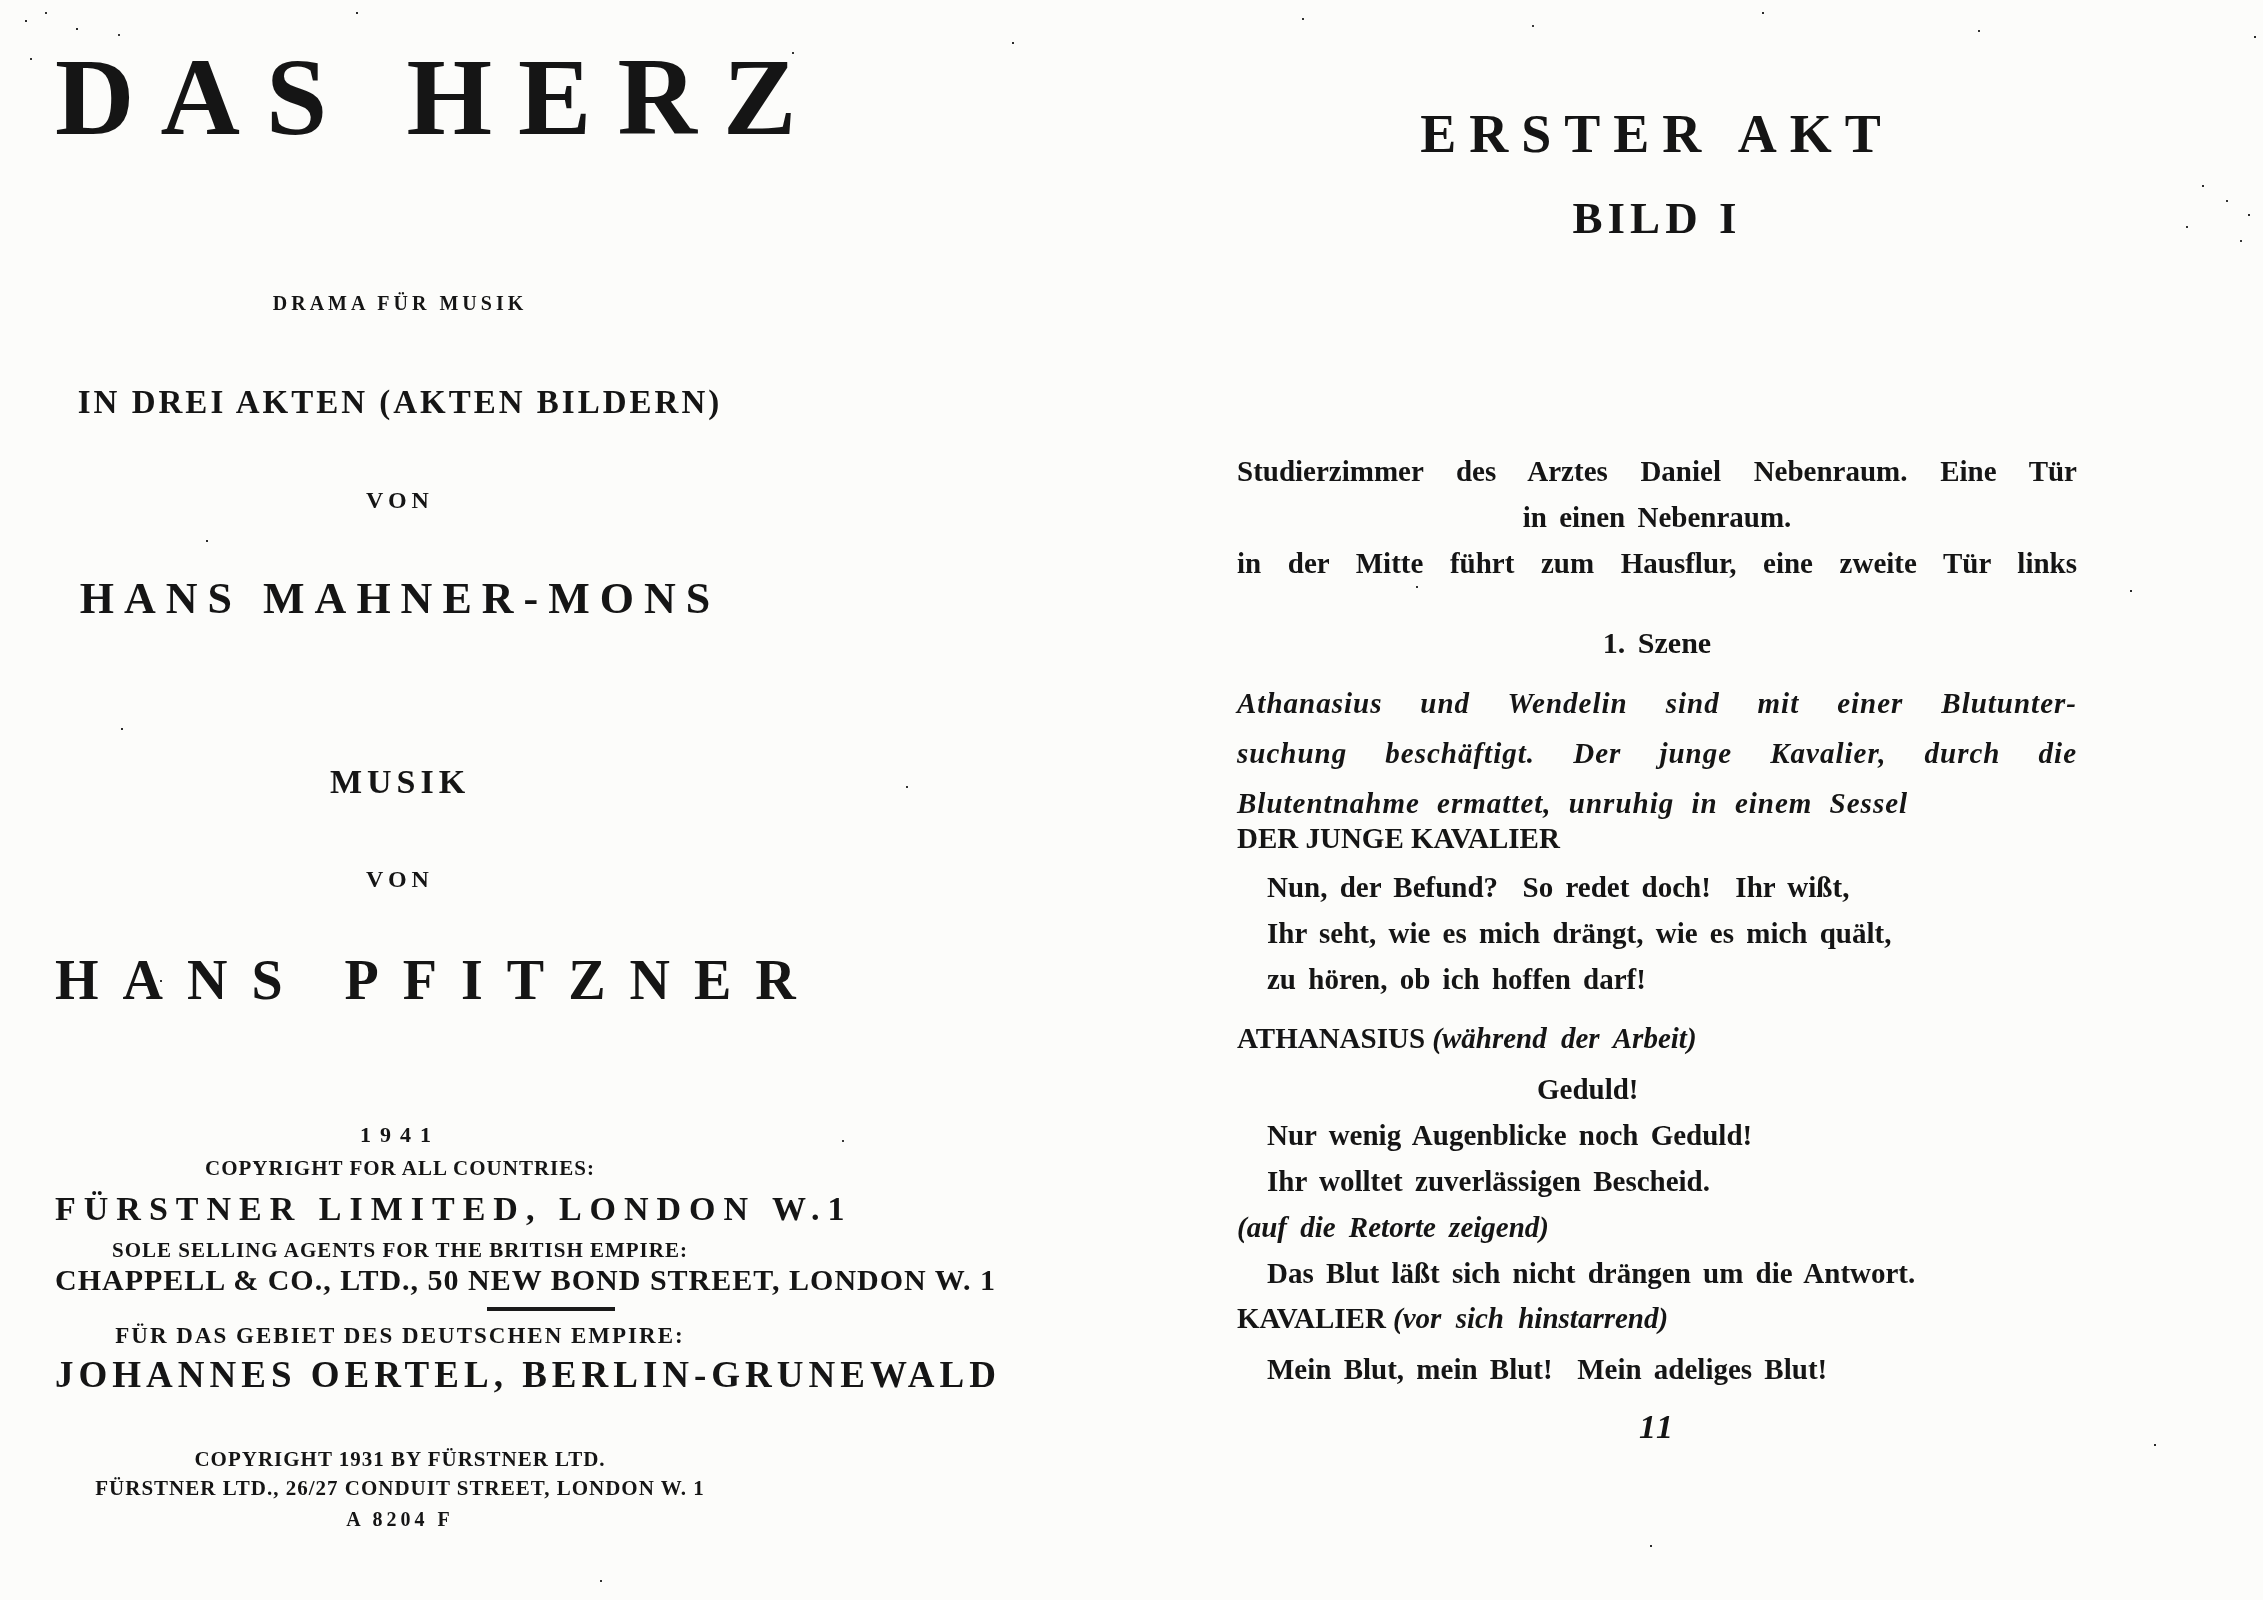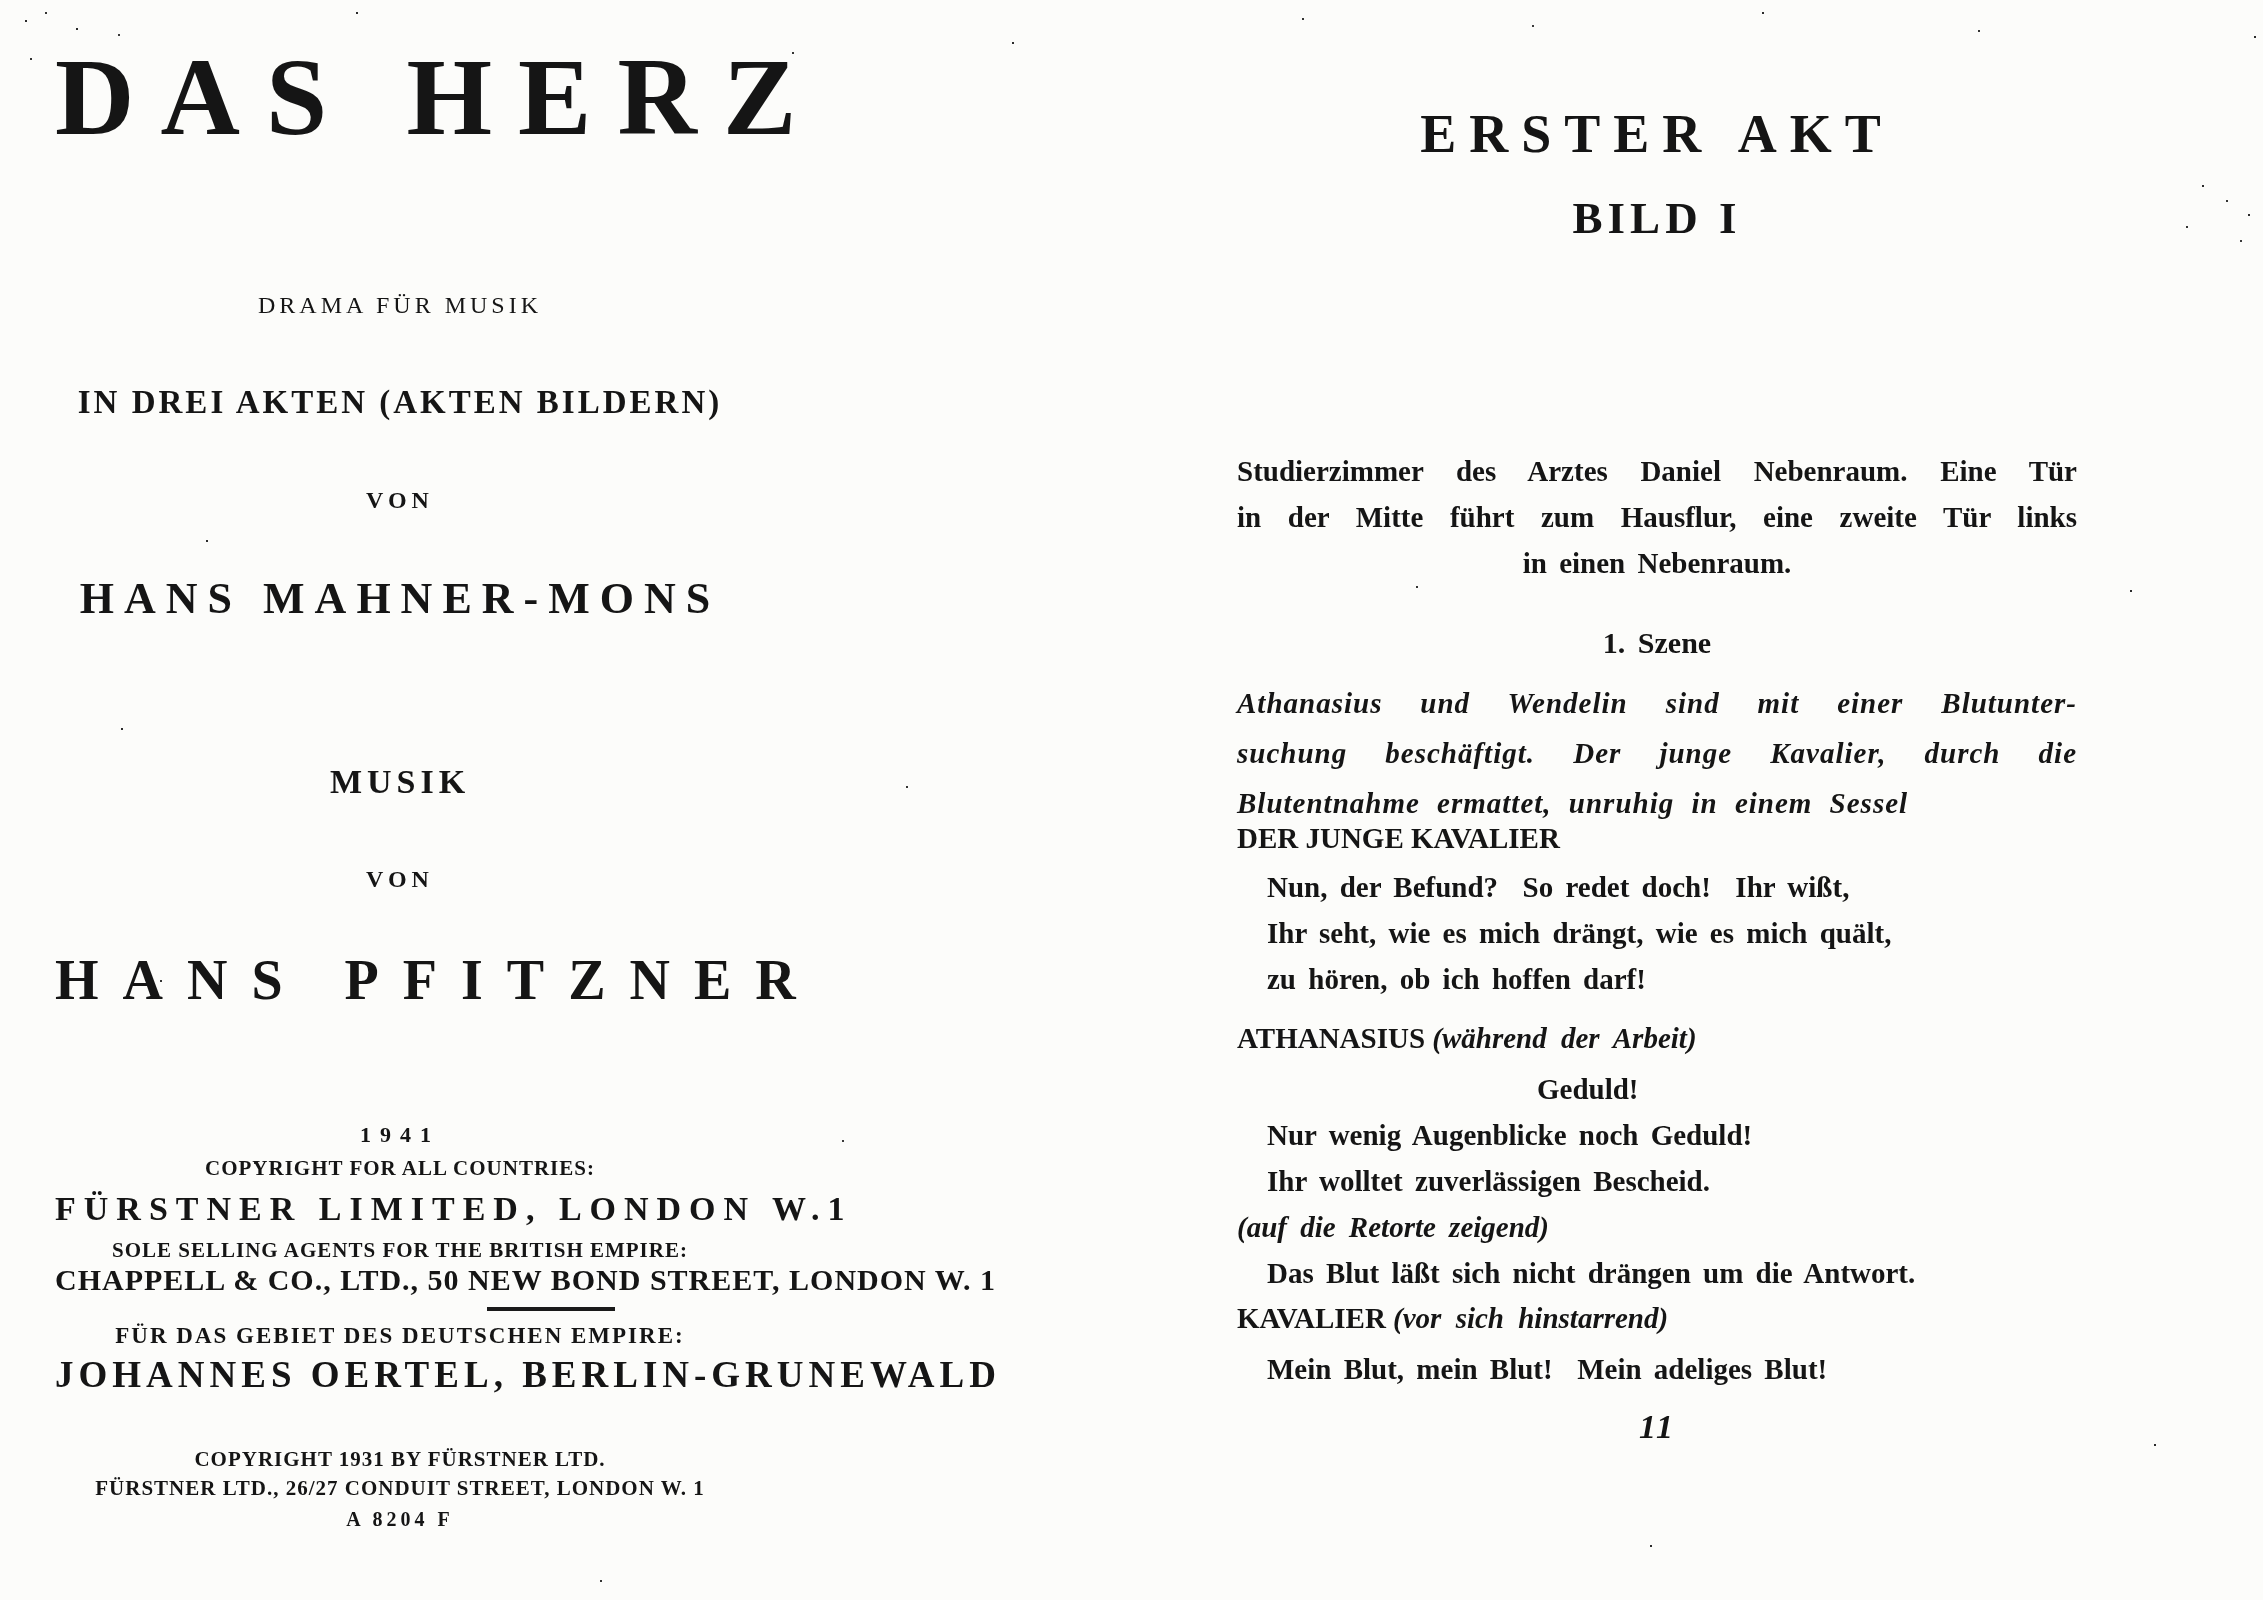--- a/index.html
+++ b/index.html
@@ -27,21 +27,21 @@
   .center { text-align: center; }
 
   
   .book-title {
     font-size: 110px;
     font-weight: 700;
     letter-spacing: 26px;
     line-height: 1;
     white-space: nowrap;
   }
-  .sub1   { font-size: 24px; font-weight: 400; letter-spacing: 4px; }
+  .sub1   { font-size: 20px; font-weight: 700; letter-spacing: 4px; }
   .sub2   { font-size: 33px; font-weight: 700; letter-spacing: 3px; }
   .von    { font-size: 24px; font-weight: 700; letter-spacing: 5px; }
   .librettist { font-size: 44px; font-weight: 700; letter-spacing: 10px; white-space: nowrap; }
   .musik  { font-size: 34px; font-weight: 700; letter-spacing: 5px; }
   .composer { font-size: 56px; font-weight: 700; letter-spacing: 24px; white-space: nowrap; }
   .year   { font-size: 22px; font-weight: 700; letter-spacing: 9px; }
   .imprint-small { font-size: 21px; font-weight: 700; letter-spacing: 1px; }
   .imprint-large { font-size: 34px; font-weight: 700; letter-spacing: 8px; white-space: nowrap; }
   .imprint-med   { font-size: 30px; font-weight: 700; letter-spacing: 1px; white-space: nowrap; }
   .imprint-label { font-size: 23px; font-weight: 700; letter-spacing: 2px; }
@@ -142,22 +142,22 @@
 </div>
 
 <div class="page" id="right-page">
 
   <div class="abs center act-heading" style="top:103px;">ERSTER AKT</div>
 
   <div class="abs center bild-heading" style="top:192px;">BILD I</div>
 
   <div class="abs" style="top:448px;">
     <div class="body-line just">Studierzimmer des Arztes Daniel Nebenraum. Eine Tür</div>
+    <div class="body-line center">in einen Nebenraum.</div>
     <div class="body-line just">in der Mitte führt zum Hausflur, eine zweite Tür links</div>
-    <div class="body-line center">in einen Nebenraum.</div>
   </div>
 
   <div class="abs center body-line szene" style="top:620px;">1. Szene</div>
 
   <div class="abs" style="top:678px;">
     <div class="body-line ital just" style="line-height:50px;">Athanasius und Wendelin sind mit einer Blutunter-</div>
     <div class="body-line ital just" style="line-height:50px;">suchung beschäftigt. Der junge Kavalier, durch die</div>
     <div class="body-line ital" style="line-height:50px;">Blutentnahme ermattet, unruhig in einem Sessel</div>
   </div>
 

